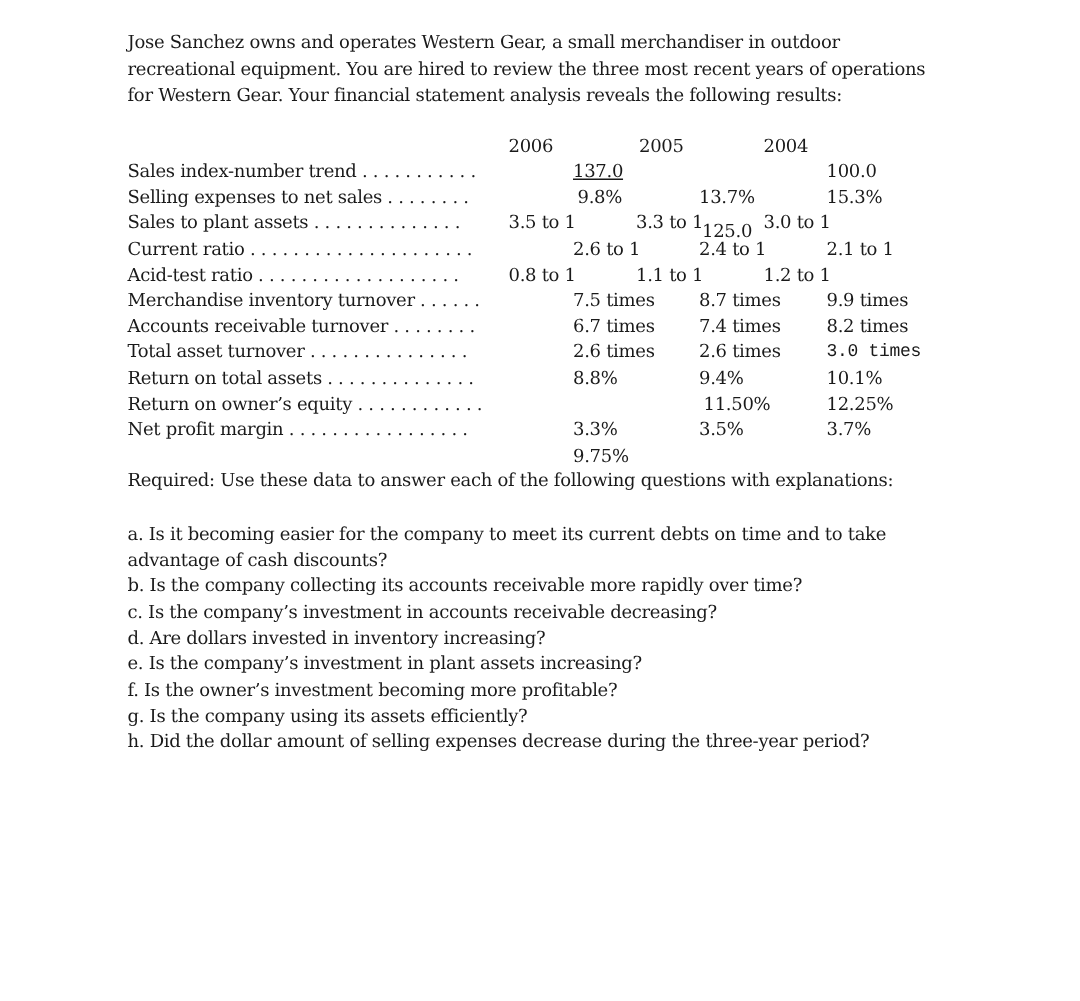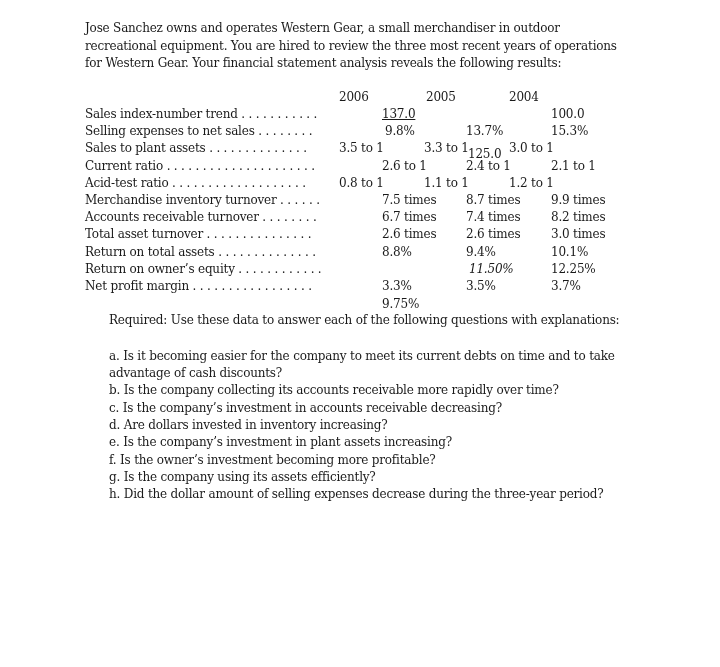--- a/index.html
+++ b/index.html
@@ -45,21 +45,20 @@
     }
     .hdr {
       top: 77px;
     }
     .q {
       position: absolute;
       left: 85px;
       white-space: nowrap;
       line-height: 17px;
       letter-spacing: -0.2px;
-      margin-left: 24px;
     }
   </style>
 </head>
 <body>
 
 <div class="page">
 
   <div class="intro">
     <div class="line">Jose Sanchez owns and operates Western Gear, a small merchandiser in outdoor</div>
     <div class="line">recreational equipment. You are hired to review the three most recent years of operations</div>
@@ -118,34 +117,34 @@
       <span class="abs row-label" style="top:197px;text-align:center;">Accounts receivable turnover . . . . . . . .</span>
       <span class="abs" style="top:197px; left:382px;">6.7 times</span>
       <span class="abs" style="top:197px; left:466px;">7.4 times</span>
       <span class="abs" style="top:197px; left:551px;">8.2 times</span>
     </div>
 
     <div>
       <span class="abs row-label" style="top:214px;">Total asset turnover . . . . . . . . . . . . . . .</span>
       <span class="abs" style="top:214px; left:382px;">2.6 times</span>
       <span class="abs" style="top:214px; left:466px;">2.6 times</span>
-      <span class="abs" style="top:214px; left:551px;">3.0 times</span>
+      <span class="abs" style="top:214px; left:551px;font-family:Liberation Mono, monospace;">3.0 times</span>
     </div>
 
     <div>
       <span class="abs row-label" style="top:232px;">Return on total assets . . . . . . . . . . . . . .</span>
       <span class="abs" style="top:232px; left:382px;">8.8%</span>
       <span class="abs" style="top:232px; left:466px;">9.4%</span>
       <span class="abs" style="top:232px; left:551px;">10.1%</span>
     </div>
 
     <div>
       <span class="abs row-label" style="top:249px;">Return on owner’s equity . . . . . . . . . . . .</span>
       <span class="abs" style="top:249px; left:382px;margin-top:35px;">9.75%</span>
-      <span class="abs" style="top:249px; left:469px;font-style:italic;">11.50%</span>
+      <span class="abs" style="top:249px; left:469px;">11.50%</span>
       <span class="abs" style="top:249px; left:551px;">12.25%</span>
     </div>
 
     <div>
       <span class="abs row-label" style="top:266px;">Net profit margin . . . . . . . . . . . . . . . . .</span>
       <span class="abs" style="top:266px; left:382px;">3.3%</span>
       <span class="abs" style="top:266px; left:466px;">3.5%</span>
       <span class="abs" style="top:266px; left:551px;">3.7%</span>
     </div>
   </div>

